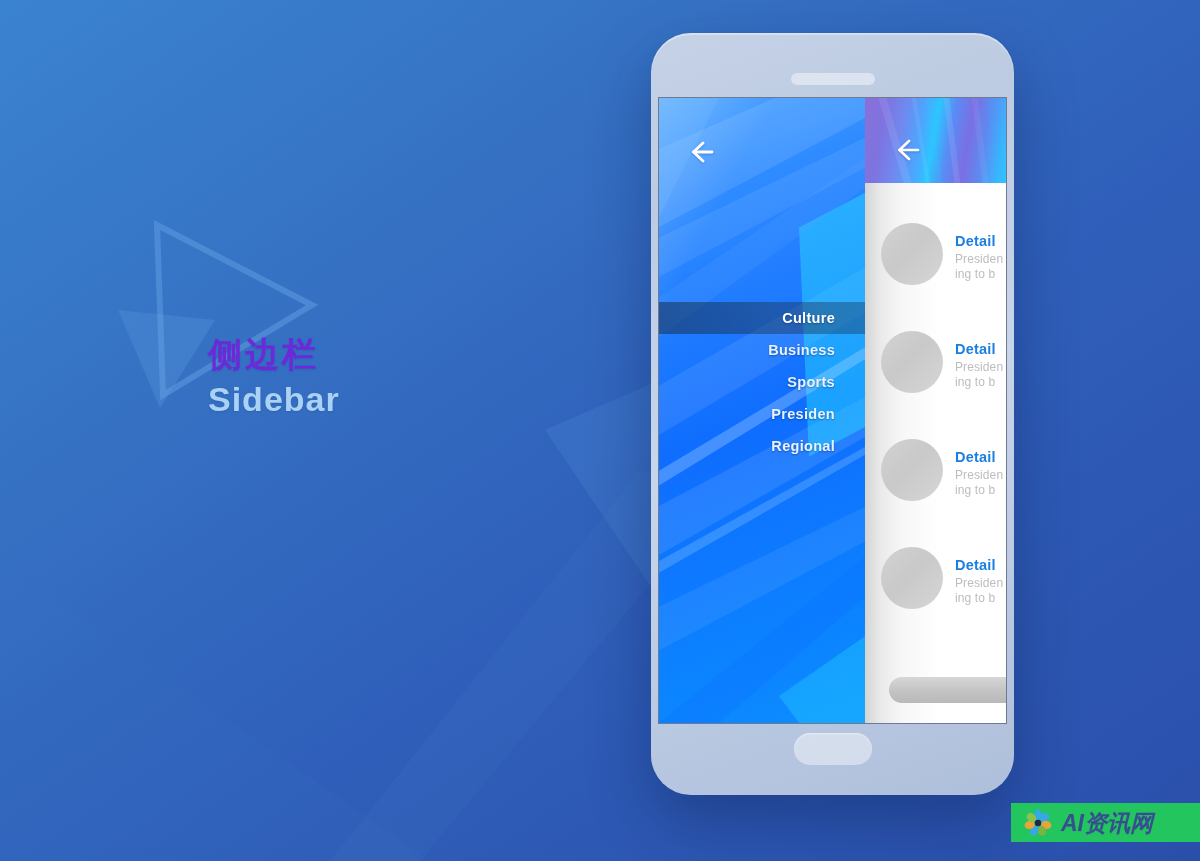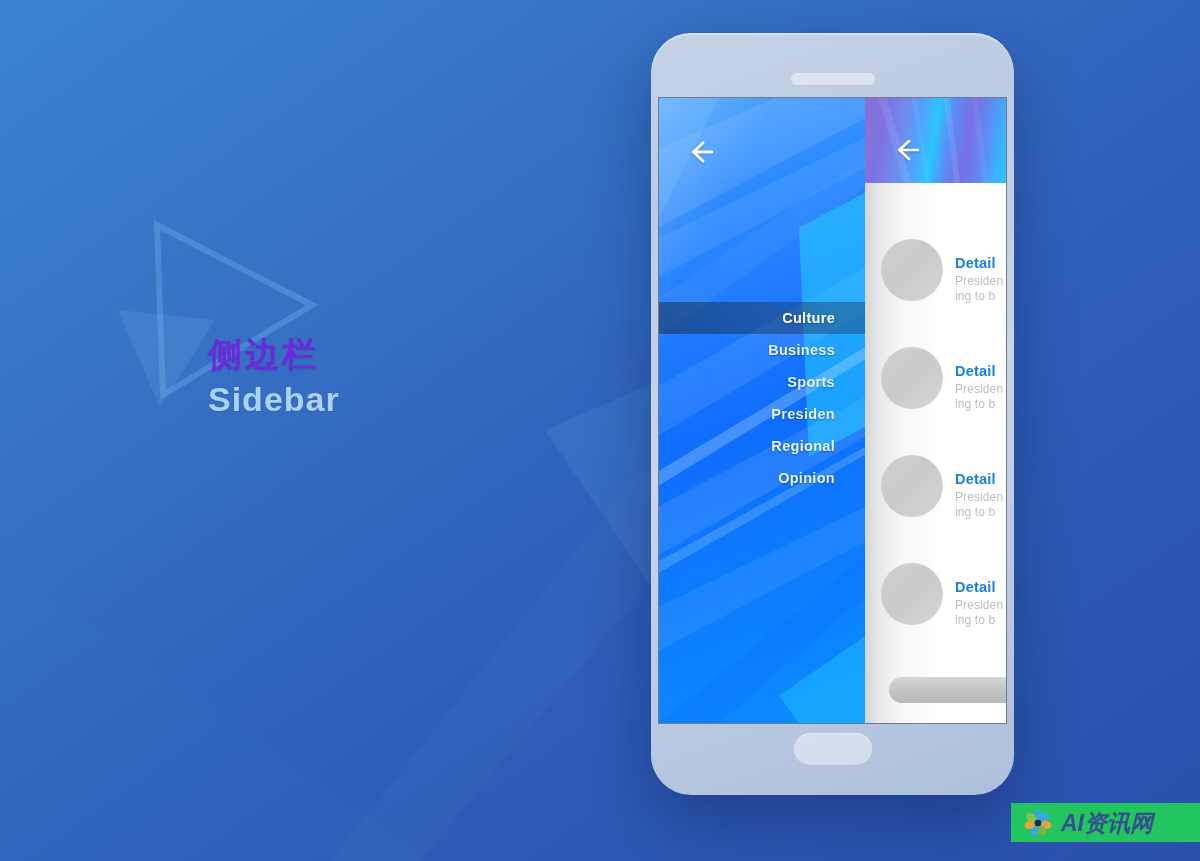--- a/index.html
+++ b/index.html
@@ -117,21 +117,21 @@
   .content-body {
     position:relative;
     height:542px;
     background: linear-gradient(90deg,#d4d4d4 0%, #e9e9e9 10%, #f7f7f7 26%, #ffffff 52%, #ffffff 100%);
     padding-top:10px;
   }
   .list-item {
     position:relative;
     height:108px;
     display:flex;
-    align-items:flex-end;
+    align-items:center;
     padding:14px 0 0 16px;
   }
   .avatar {
     width:62px; height:62px; border-radius:50%;
     background: linear-gradient(135deg,#d2d2d2 0%, #c9c9c9 45%, #d6d6d6 100%);
     flex:0 0 auto;
   }
   .item-text { margin-left:12px; padding-top:4px; white-space:nowrap; }
   .item-title {
     color:#1b7fe0;
@@ -308,23 +308,20 @@
         </div>
         <div class="menu-item">
           <span>Sports</span>
         </div>
         <div class="menu-item">
           <span>Presiden</span>
         </div>
         <div class="menu-item">
           <span>Regional</span>
         </div>
-        <div class="menu-item">
-          <span>Opinion</span>
-        </div>
       </nav>
     </div>
 
   </div>
 
   <div class="phone-home"></div>
 </div>
 
 <div class="watermark">
   <div class="wm-logo">

